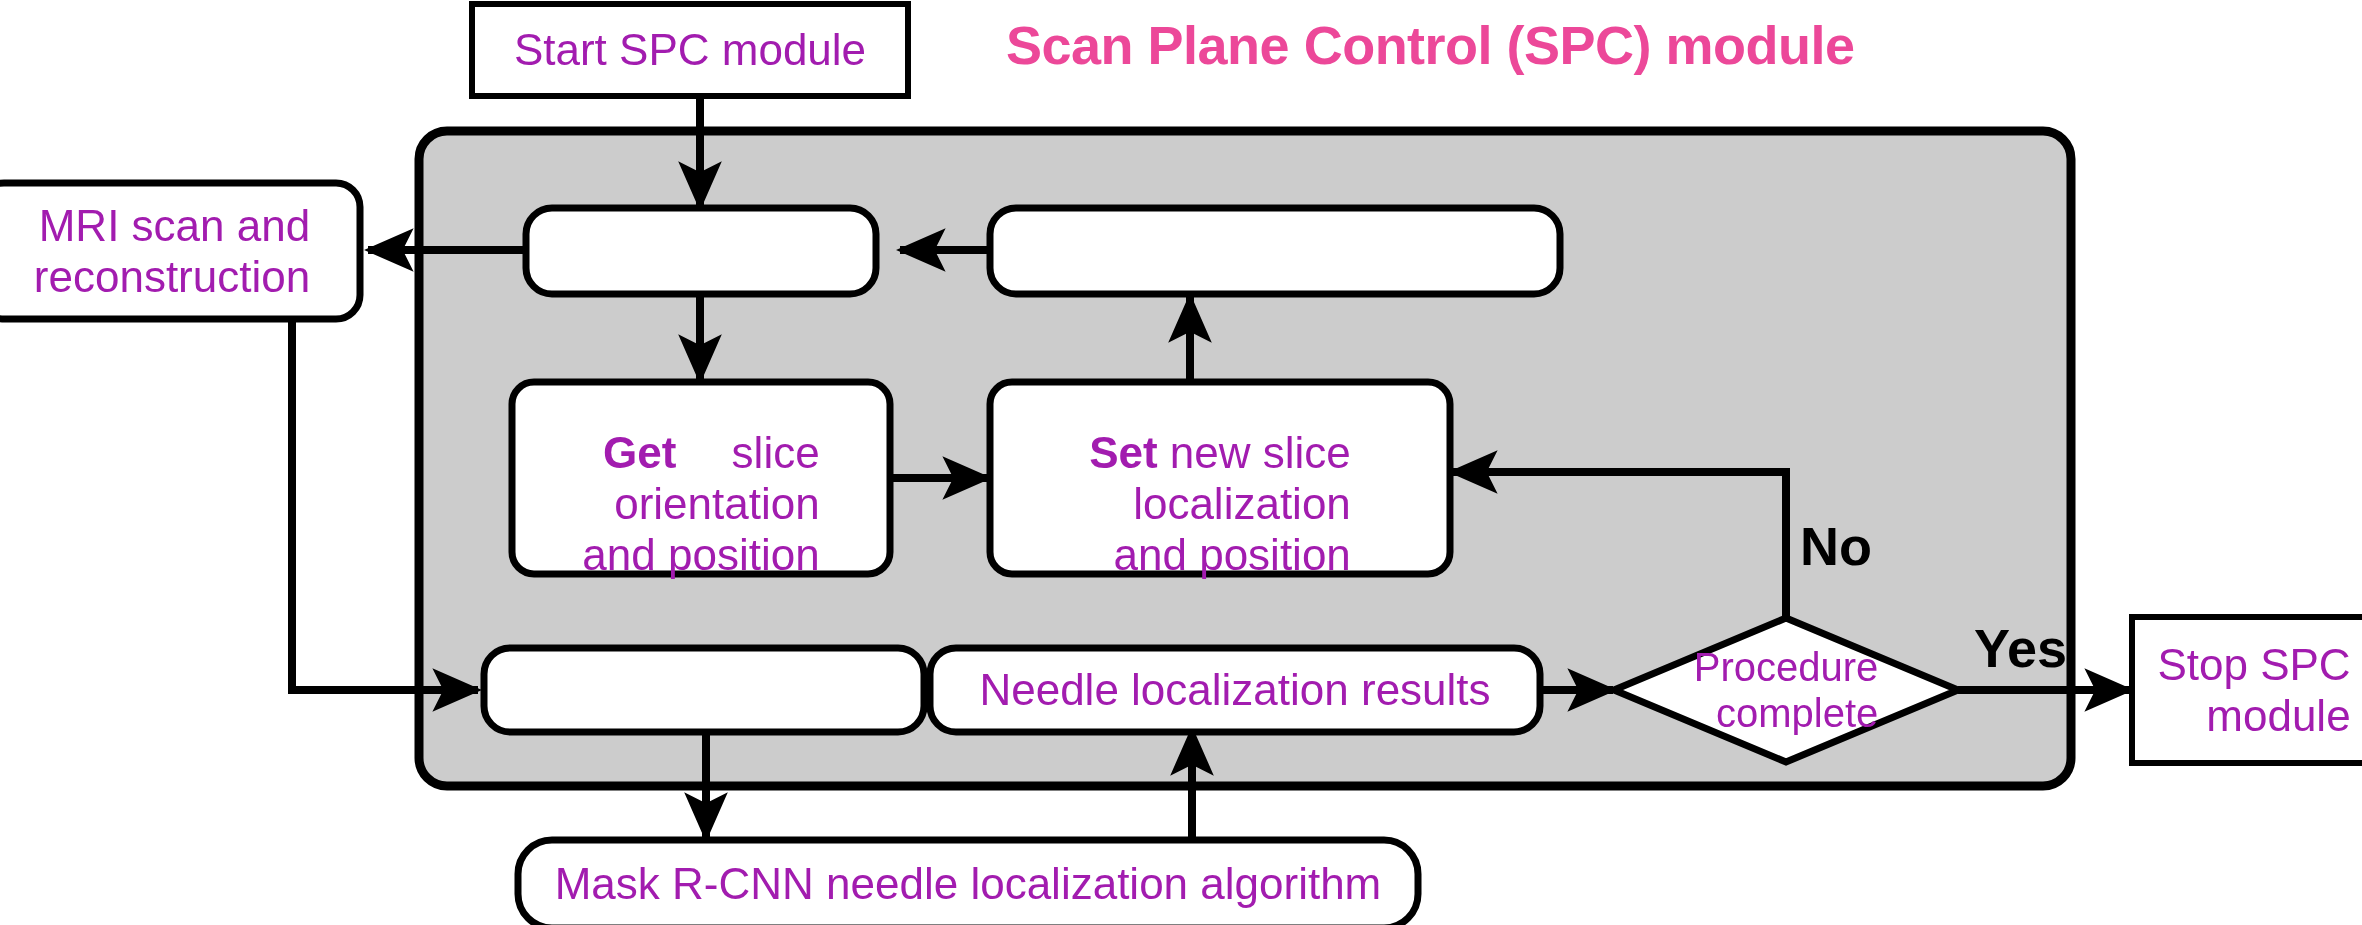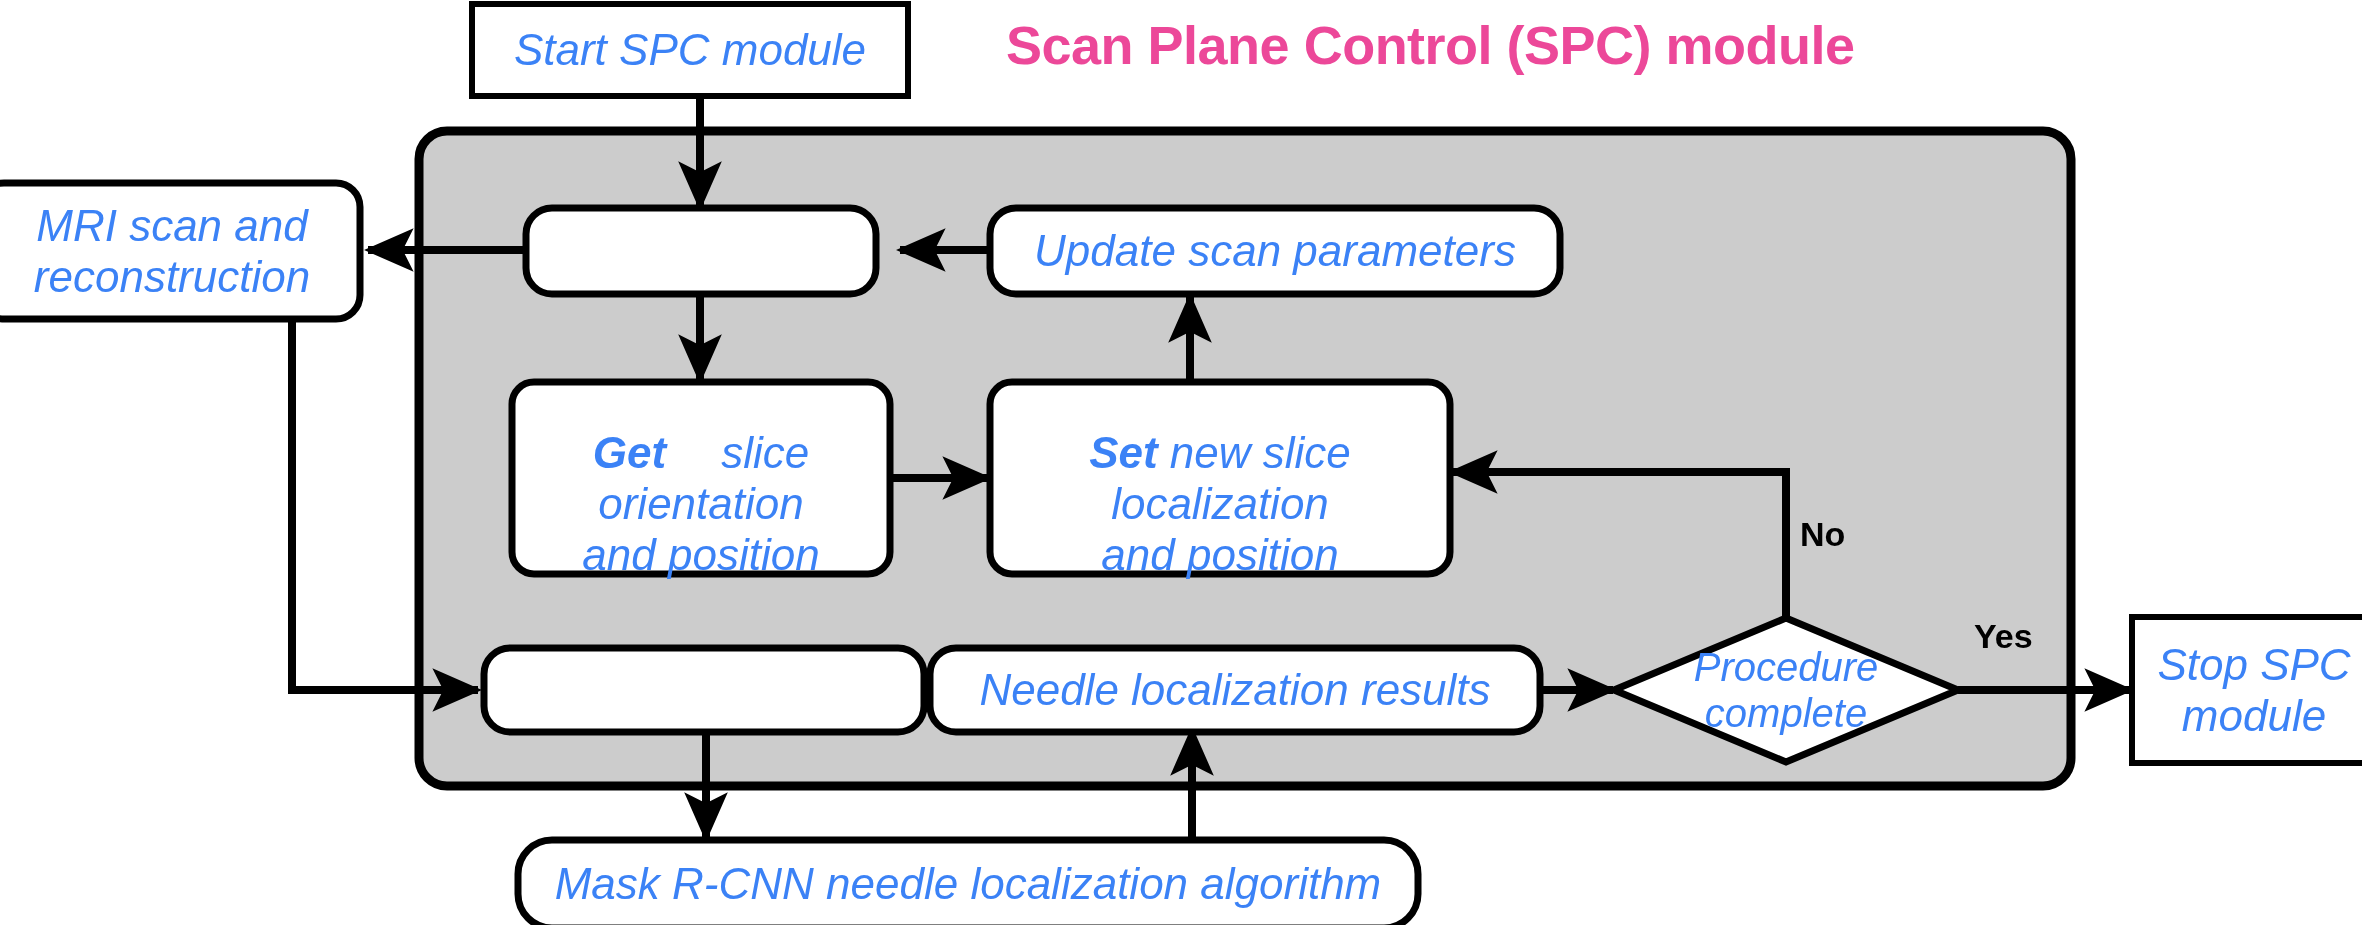--- a/index.html
+++ b/index.html
@@ -22,40 +22,39 @@
     left: 0;
     top: 0;
     width: 2362px;
     height: 925px;
   }
   .node-label {
     position: absolute;
     display: flex;
     align-items: center;
     justify-content: center;
-    text-align: center;
-    color: #3b82f6;
+    text-align: right;
+    color: #a21caf;
     line-height: 1.16;
     pointer-events: none;
     white-space: pre-line;
-    font-style: italic;
   }
   .lbl-sm { font-size: 40px; }
   .lbl-md { font-size: 44px; }
   .diagram-title {
     position: absolute;
     font-size: 54px;
     font-weight: bold;
     color: #ec4899;
     letter-spacing: -0.5px;
     white-space: nowrap;
   }
   .edge-label {
     position: absolute;
-    font-size: 34px;
+    font-size: 54px;
     font-weight: bold;
     color: #000000;
     white-space: nowrap;
     text-align: center;
   }
   .strong-word { font-weight: bold; }
 </style>
 </head>
 <body>
 
@@ -121,21 +120,20 @@
   </svg>
 
   <div class="diagram-title" style="left:1006px; top:14px;">Scan Plane Control (SPC) module</div>
 
   <div class="node-label lbl-md" style="left:472px; top:4px; width:436px; height:92px;">Start SPC module</div>
 
   <div class="node-label lbl-md" style="left:-12px; top:183px; width:368px; height:136px;">MRI scan and
 reconstruction</div>
 
 
-  <div class="node-label lbl-md" style="left:990px; top:208px; width:570px; height:86px;">Update scan parameters</div>
 
   <div class="node-label lbl-md" style="left:512px; top:382px; width:378px; height:192px;">
     <span>
       <span class="strong-word">Get</span><span style="white-space:pre-line;margin-left:43px;"> slice
 orientation
 and position</span>
     </span>
   </div>
 
   <div class="node-label lbl-md" style="left:990px; top:382px; width:460px; height:192px;">

